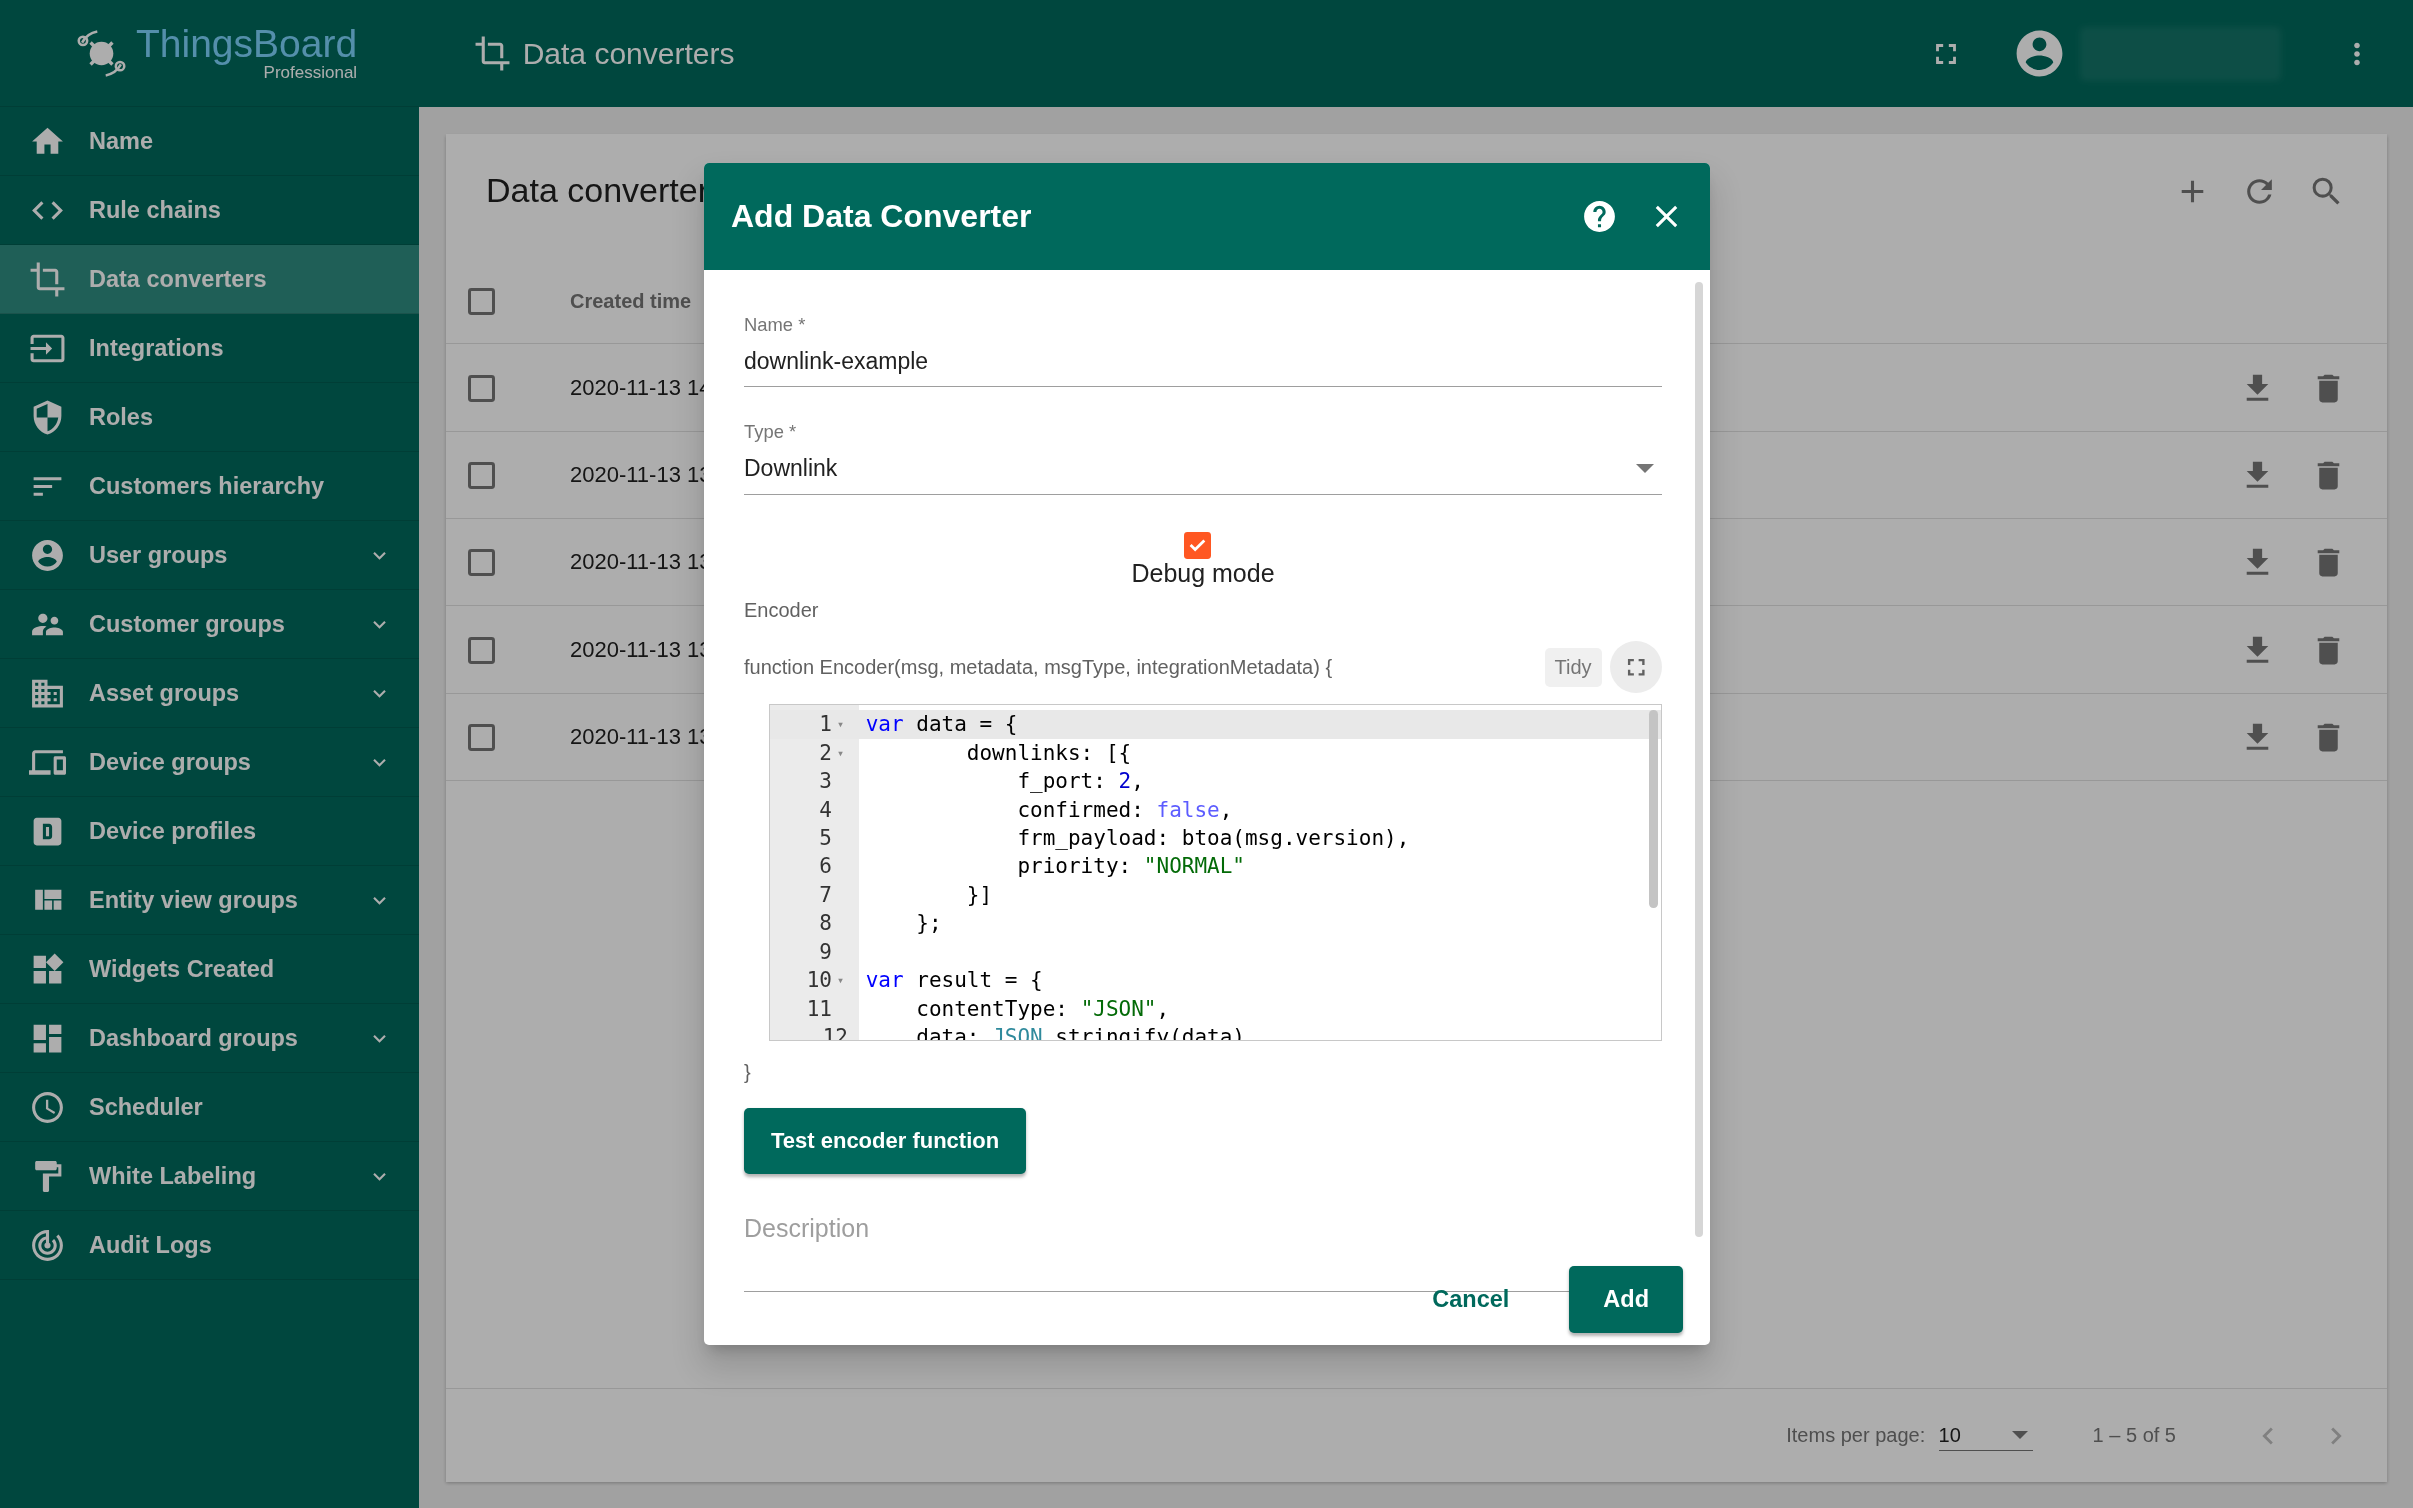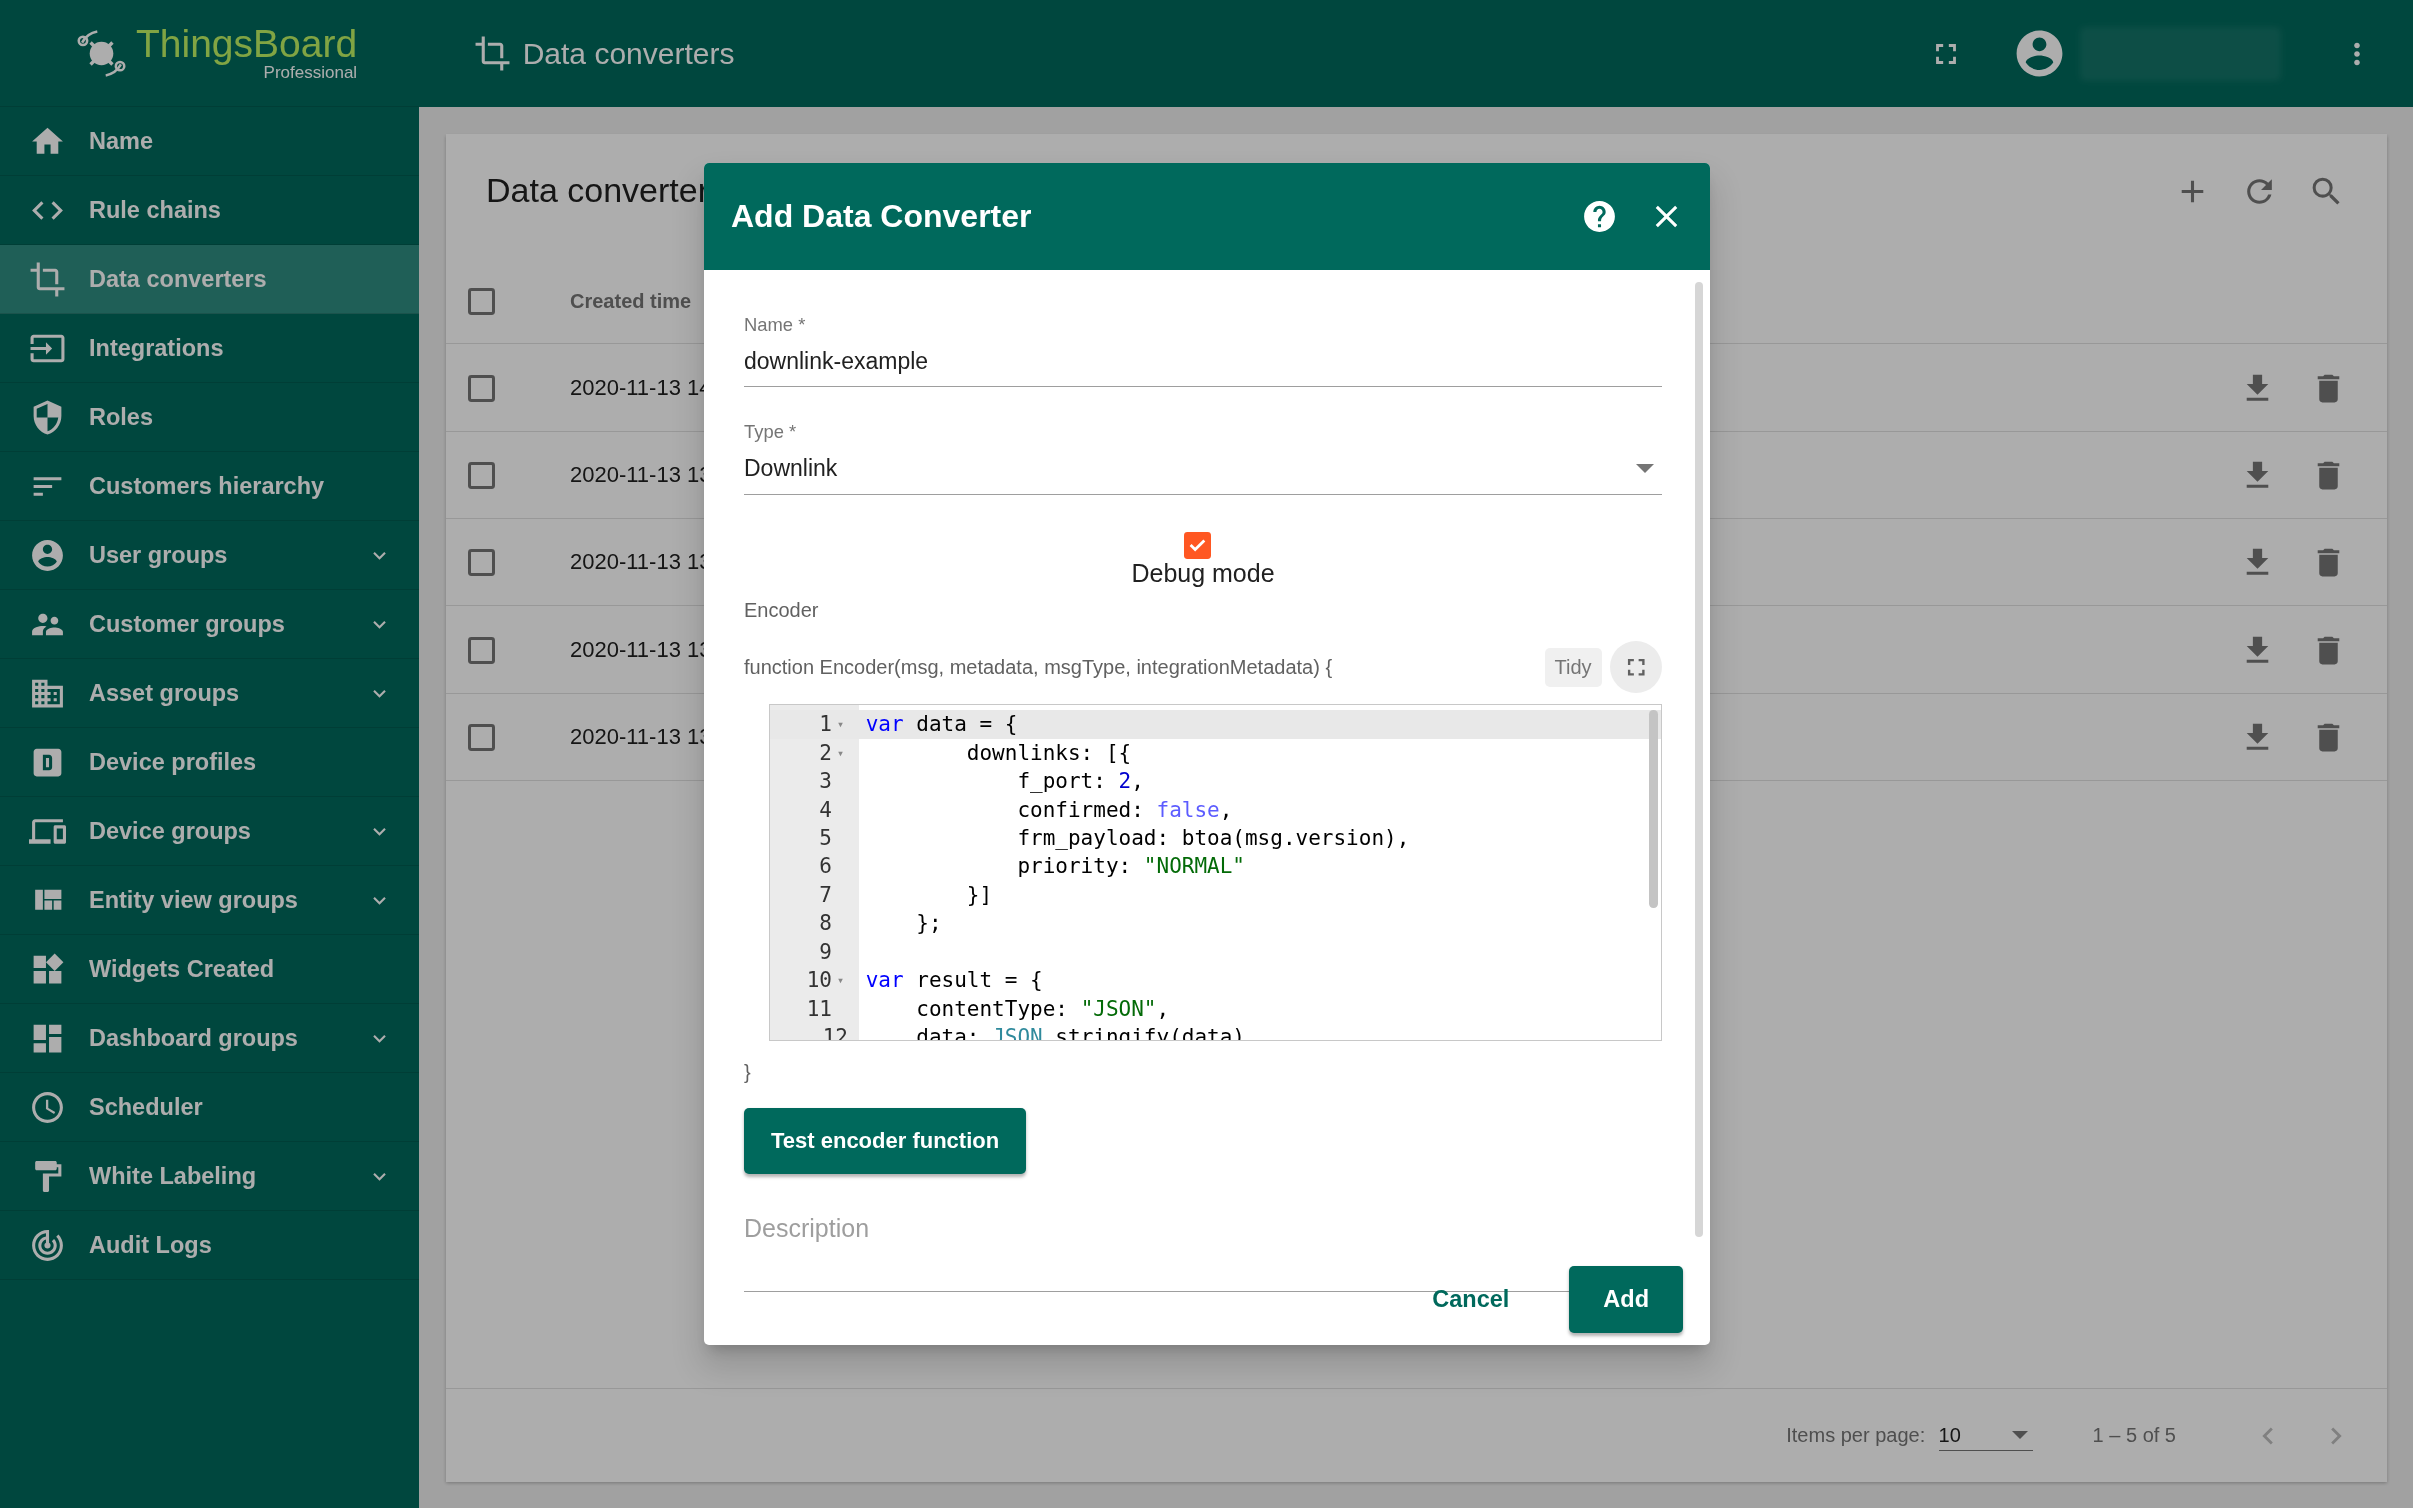--- a/index.html
+++ b/index.html
@@ -4,21 +4,21 @@
 <style>
   * { box-sizing: border-box; margin: 0; padding: 0; }
   html, body { width: 2413px; height: 1508px; overflow: hidden; }
   body { font-family: "Liberation Sans", sans-serif; background: #eeeeee; position: relative; }
 
   
   .sidebar { position: absolute; left: 0; top: 0; width: 419px; height: 1508px; background: #00695c; color: #fff; }
   .logo { height: 107px; display: flex; align-items: center; padding-left: 72px; border-bottom: 1.7px solid rgba(0,0,0,0.12); }
   .logo-icon { width: 59px; height: 59px; margin-right: 5px; }
   .logo-text { display: flex; flex-direction: column; }
-  .logo-title { font-size: 39px; line-height: 40px; color: #bef264; }
+  .logo-title { font-size: 39px; line-height: 40px; color: #7dd3fc; }
   .logo-sub { font-size: 17px; text-align: right; color: #fff; line-height: 18.4px; }
   .nav-item { height: 69px; display: flex; align-items: center; padding-left: 28.5px; border-bottom: 1.7px solid rgba(0,0,0,0.12); font-size: 23.5px; font-weight: bold; color: #fff; position: relative; }
   .nav-item.active { background: #2e8c80; }
   .nav-item .nav-icon { width: 37px; height: 37px; margin-right: 23.5px; display: flex; align-items: center; justify-content: center; }
   .nav-item .chev { position: absolute; right: 27px; top: 22px; width: 25px; height: 25px; }
   .nav-icon svg, .chev svg { width: 100%; height: 100%; fill: #fff; }
 
   
   .topbar { position: absolute; left: 419px; top: 0; width: 1994px; height: 107px; background: #00695c; display: flex; align-items: center; color: #fff; }
   .topbar .crop-icon { width: 37px; height: 37px; margin-left: 55px; margin-right: 11.7px; }
@@ -206,35 +206,35 @@
           </svg>
         </span>
         <span>Asset groups</span>
         <span class="chev"><svg viewBox="0 0 24 24">
             <path d="M7.41 8.59L12 13.17l4.59-4.58L18 10l-6 6-6-6 1.41-1.41z"></path>
           </svg></span>
       </div>
       <div class="nav-item">
         <span class="nav-icon">
           <svg viewBox="0 0 24 24">
+            <path d="M4 6h18V4H4c-1.1 0-2 .9-2 2v11H0v3h14v-3H4V6zm19 2h-6c-.55 0-1 .45-1 1v10c0 .55.45 1 1 1h6c.55 0 1-.45 1-1V9c0-.55-.45-1-1-1zm-1 9h-4v-7h4v7z"></path>
+          </svg>
+        </span>
+        <span>Device groups</span>
+        <span class="chev"><svg viewBox="0 0 24 24">
+            <path d="M7.41 8.59L12 13.17l4.59-4.58L18 10l-6 6-6-6 1.41-1.41z"></path>
+          </svg></span>
+      </div>
+      <div class="nav-item">
+        <span class="nav-icon">
+          <svg viewBox="0 0 24 24">
             <path d="M19 3H5c-1.1 0-2 .9-2 2v14c0 1.1.9 2 2 2h14c1.1 0 2-.9 2-2V5c0-1.1-.9-2-2-2zM9 7h4c1.1 0 2 .9 2 2v6c0 1.1-.9 2-2 2H9V7zm2 2v6h2V9h-2z"></path>
           </svg>
         </span>
         <span>Device profiles</span>
-      </div>
-      <div class="nav-item">
-        <span class="nav-icon">
-          <svg viewBox="0 0 24 24">
-            <path d="M4 6h18V4H4c-1.1 0-2 .9-2 2v11H0v3h14v-3H4V6zm19 2h-6c-.55 0-1 .45-1 1v10c0 .55.45 1 1 1h6c.55 0 1-.45 1-1V9c0-.55-.45-1-1-1zm-1 9h-4v-7h4v7z"></path>
-          </svg>
-        </span>
-        <span>Device groups</span>
-        <span class="chev"><svg viewBox="0 0 24 24">
-            <path d="M7.41 8.59L12 13.17l4.59-4.58L18 10l-6 6-6-6 1.41-1.41z"></path>
-          </svg></span>
       </div>
       <div class="nav-item">
         <span class="nav-icon">
           <svg viewBox="0 0 24 24">
             <path d="M10 18h5v-6h-5v6zm-6 0h5V5H4v13zm12 0h5v-6h-5v6zM10 5v6h11V5H10z"></path>
           </svg>
         </span>
         <span>Entity view groups</span>
         <span class="chev"><svg viewBox="0 0 24 24">
             <path d="M7.41 8.59L12 13.17l4.59-4.58L18 10l-6 6-6-6 1.41-1.41z"></path>

